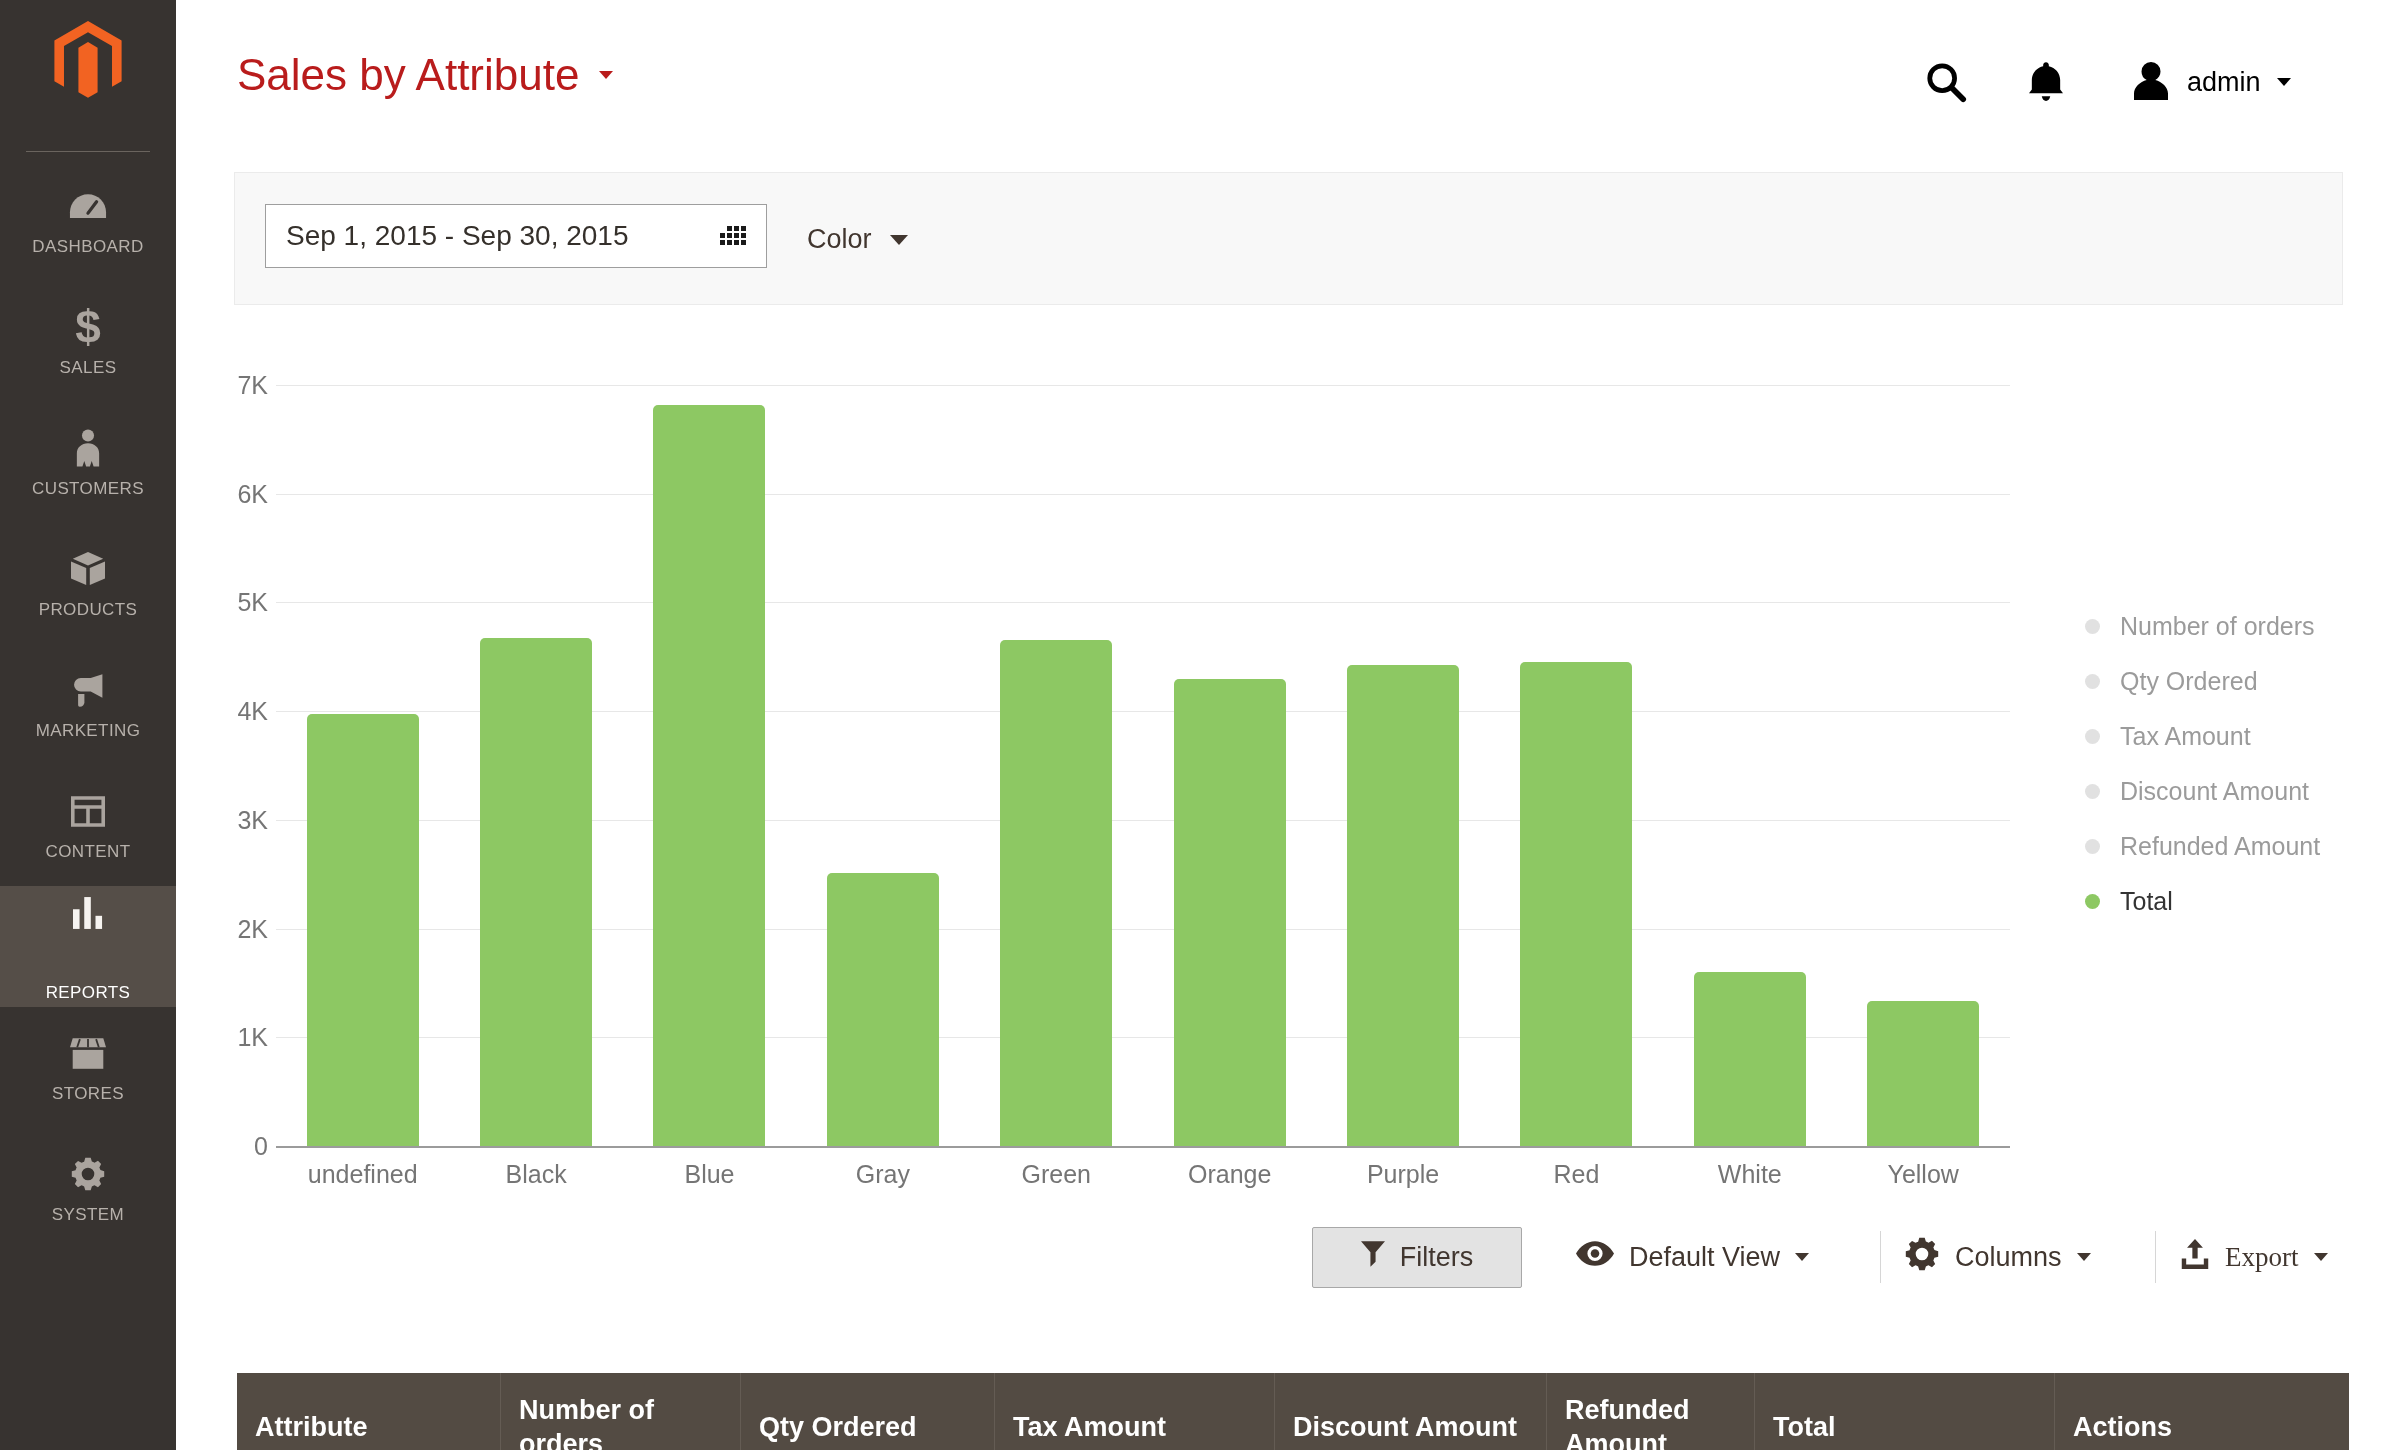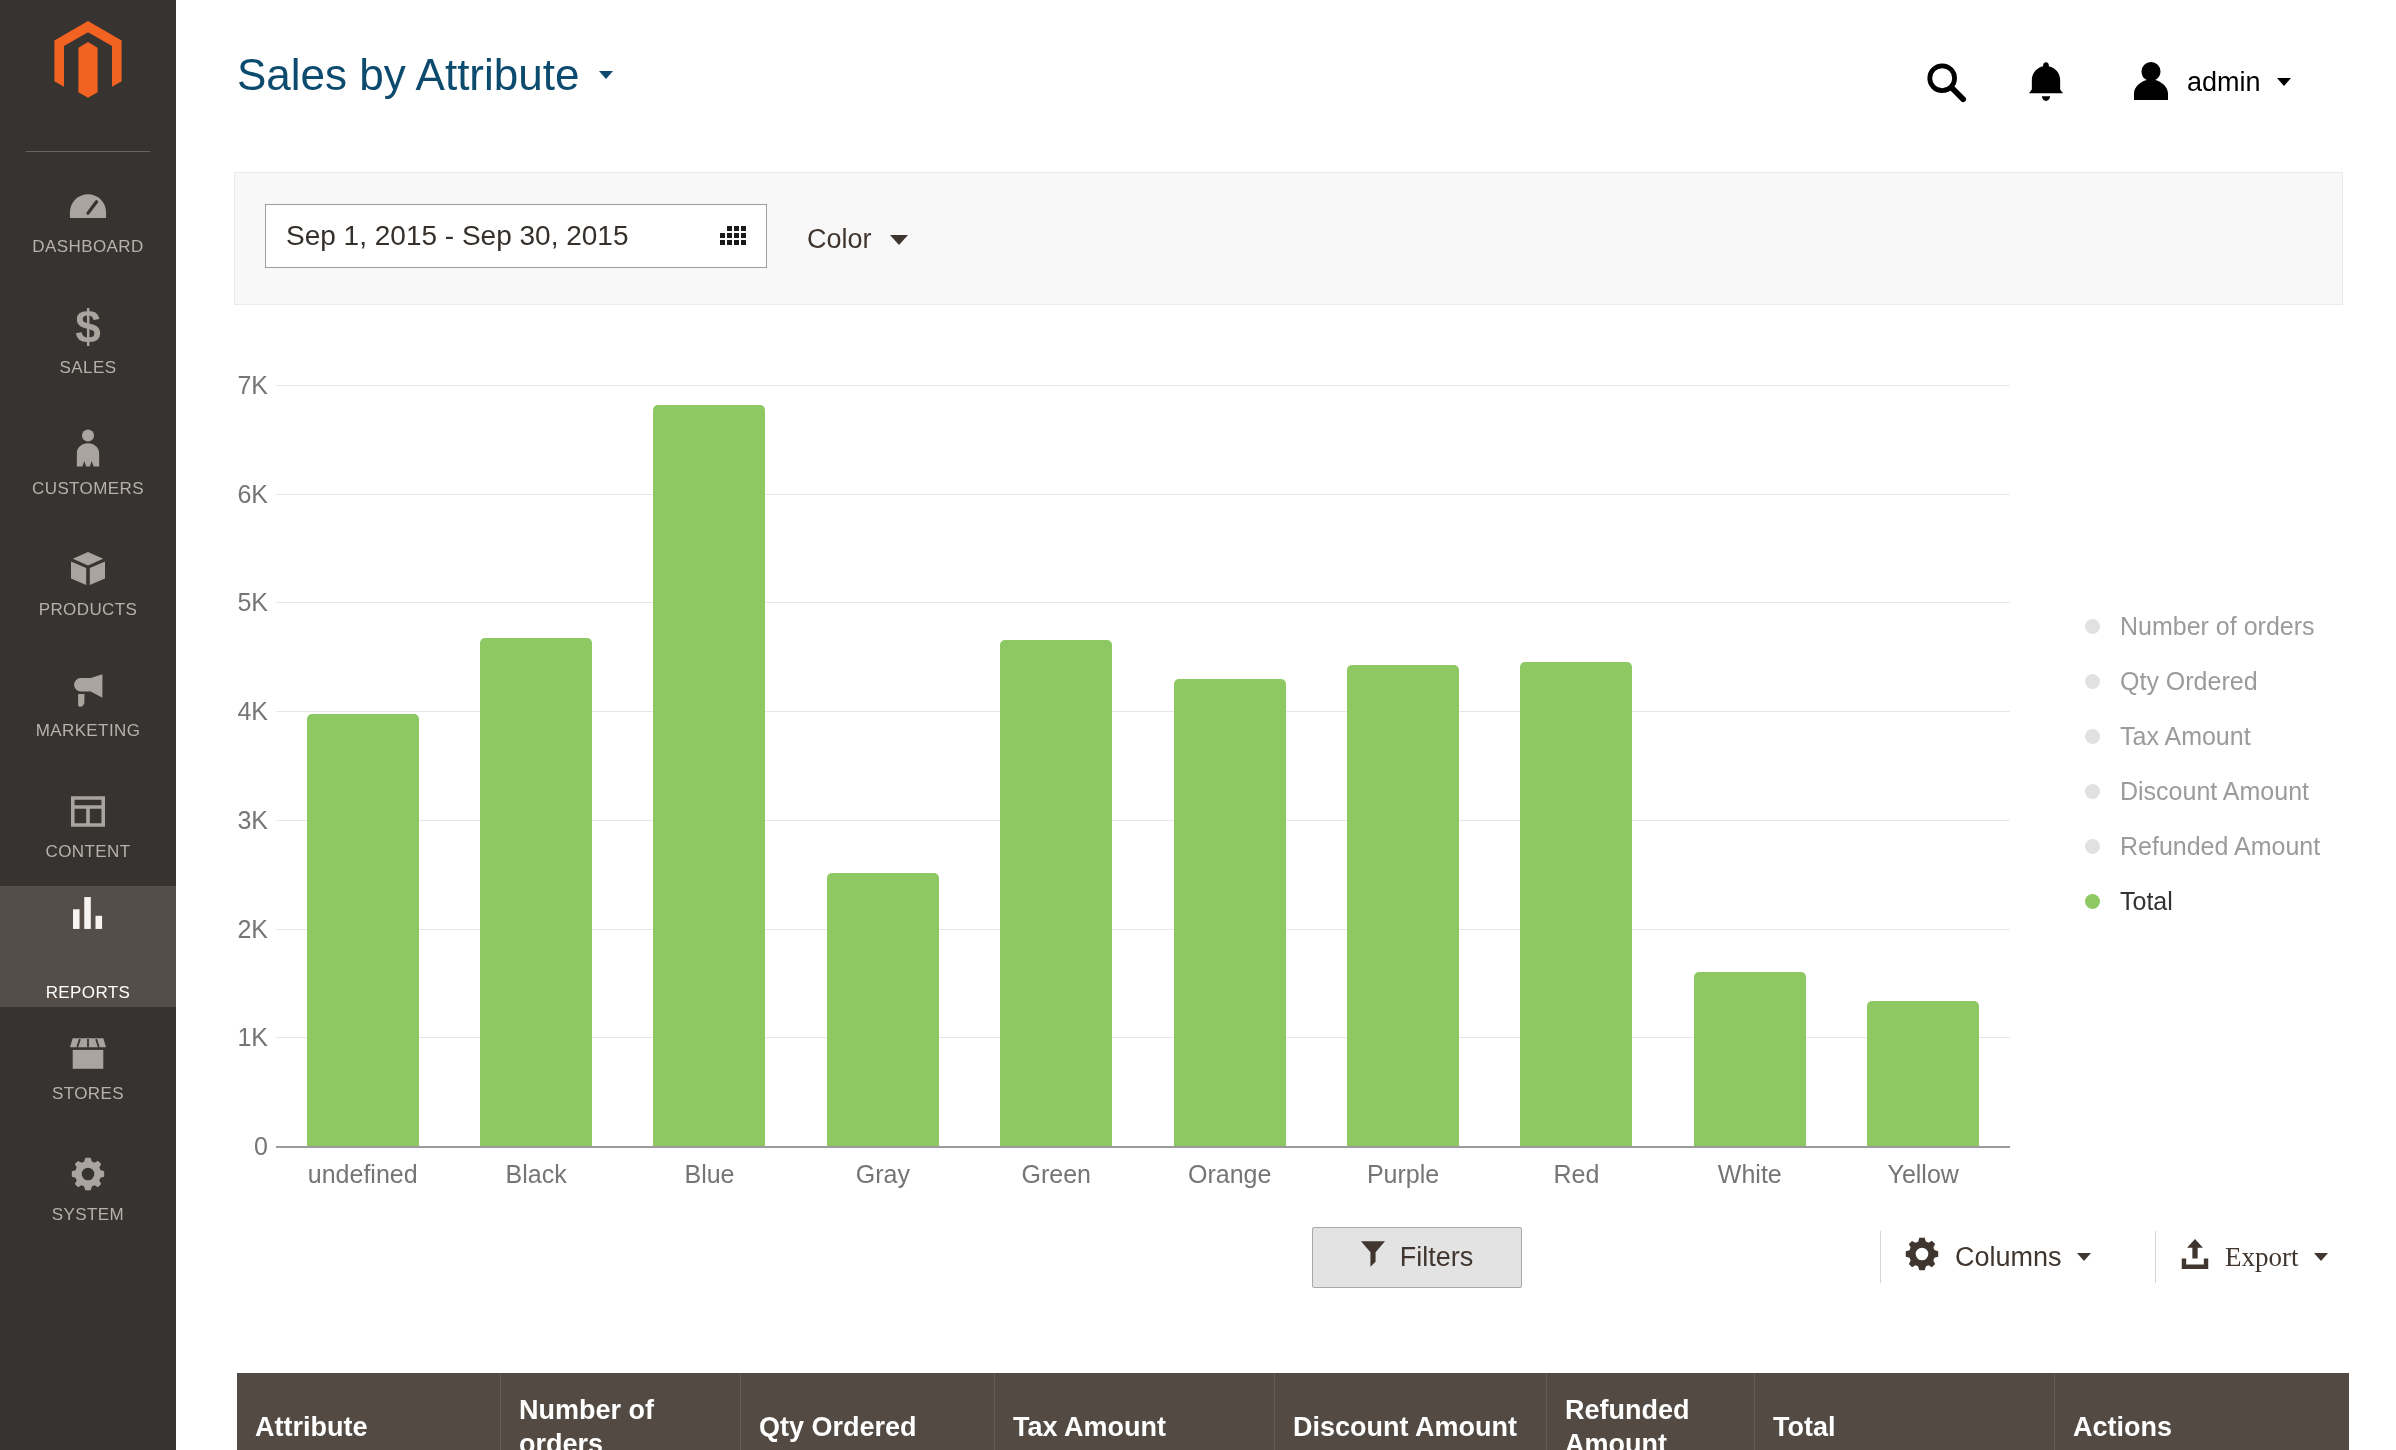--- a/index.html
+++ b/index.html
@@ -14,21 +14,21 @@
   .side-item{height:121px;display:flex;flex-direction:column;align-items:center;justify-content:center;
              gap:9px;color:#aaa49e;cursor:pointer;}
   .side-item .side-label{font-size:17px;letter-spacing:.4px;color:#b7b1ab;}
   .side-item.active{background:#554e48;}
   .side-item.active .side-label{color:#ffffff;}
   .side-item.active{color:#f6f3f0;gap:48px;}
   .side-icon{height:44px;display:flex;align-items:center;justify-content:center;}
   .dollar-glyph{font-size:46px;font-weight:700;line-height:1;}
 
   
-  .page-title{position:absolute;left:237px;top:50px;font-size:44px;font-weight:400;color:#0c4a6e;
+  .page-title{position:absolute;left:237px;top:50px;font-size:44px;font-weight:400;color:#b91c1c;
               display:flex;align-items:center;gap:20px;justify-content:space-between;}
   .caret{display:inline-block;width:0;height:0;border-left:9px solid transparent;
          border-right:9px solid transparent;border-top:10px solid currentColor;}
   .caret.small{border-left-width:7px;border-right-width:7px;border-top-width:8px;}
   .header-actions{position:absolute;top:60px;left:1925px;display:flex;align-items:center;color:#000000;}
   .hicon{cursor:pointer;display:flex;align-items:center;}
   .search-wrap{margin-right:62px;}
   .bell-wrap{margin-right:68px;}
   .admin-wrap{display:flex;align-items:center;gap:16px;cursor:pointer;}
   .admin-name{font-size:27px;}
@@ -317,20 +317,30 @@
   <div class="grid-toolbar">
     <button class="filters-btn">
       <span>
         <svg viewBox="0 0 28 30" width="24" height="26">
             <path fill="currentColor" d="M0 0h28L17 13v11l-6 6V13z"></path>
           </svg>
       </span>
       <span>Filters</span>
     </button>
 
+    <div class="tool-group tg-view">
+      <span>
+        <svg viewBox="0 0 40 26" width="38" height="25">
+          <path fill="currentColor" d="M20 0C11.6 0 4.3 5.2 0 13c4.3 7.8 11.6 13 20 13s15.7-5.2 20-13C35.7 5.2 28.4 0 20 0zm0 21a8 8 0 1 1 0-16 8 8 0 0 1 0 16z"></path>
+          <circle cx="20" cy="13" r="4.5" fill="currentColor"></circle>
+        </svg>
+      </span>
+      <span>Default View</span>
+      <span class="caret small"></span>
+    </div>
     <div class="tool-sep sep1"></div>
 
     <div class="tool-group tg-columns">
       <span>
         <svg viewBox="0 0 40 40" width="36" height="36">
           <path fill="currentColor" fill-rule="evenodd" d="M17 2h6l1.3 4.2c1 .3 2 .7 2.9 1.2l3.9-2 3.5 3.4-2 3.9c.5.9.9 1.9 1.2 2.9L38 17v6l-4.2 1.3c-.3 1-.7 2-1.2 2.9l2 3.9-3.5 3.5-3.9-2c-.9.5-1.9.9-2.9 1.2L23 38h-6l-1.3-4.2c-1-.3-2-.7-2.9-1.2l-3.9 2-3.5-3.5 2-3.9c-.5-.9-.9-1.9-1.2-2.9L2 23v-6l4.2-1.3c.3-1 .7-2 1.2-2.9l-2-3.9 3.5-3.4 3.9 2c.9-.5 1.9-.9 2.9-1.2zM20 13a7 7 0 1 0 0 14 7 7 0 0 0 0-14z"></path>
         </svg>
       </span>
       <span>Columns</span>
       <span class="caret small"></span>

